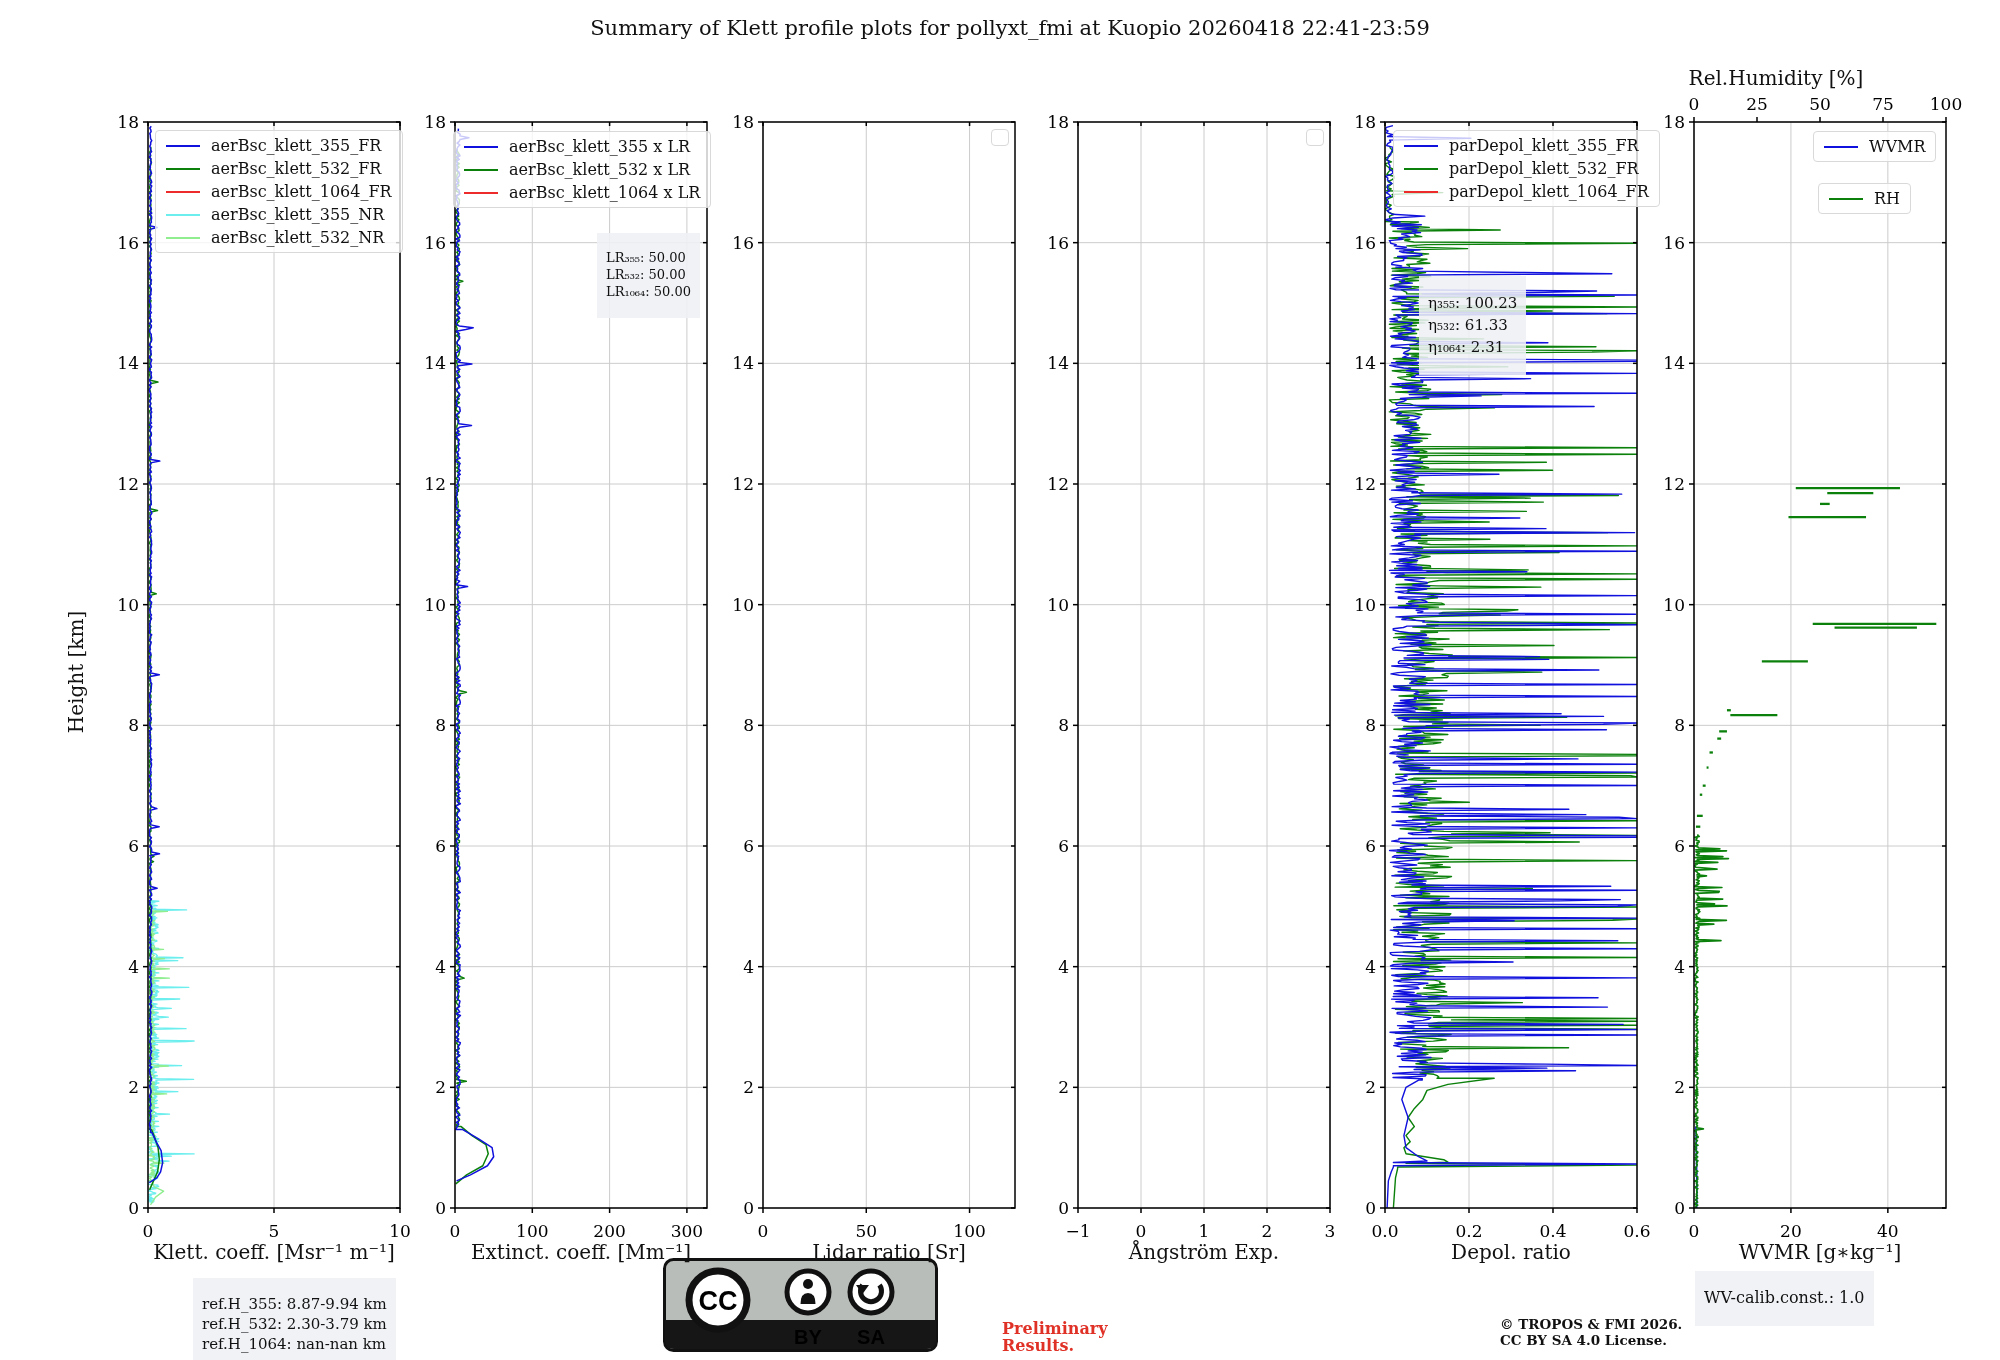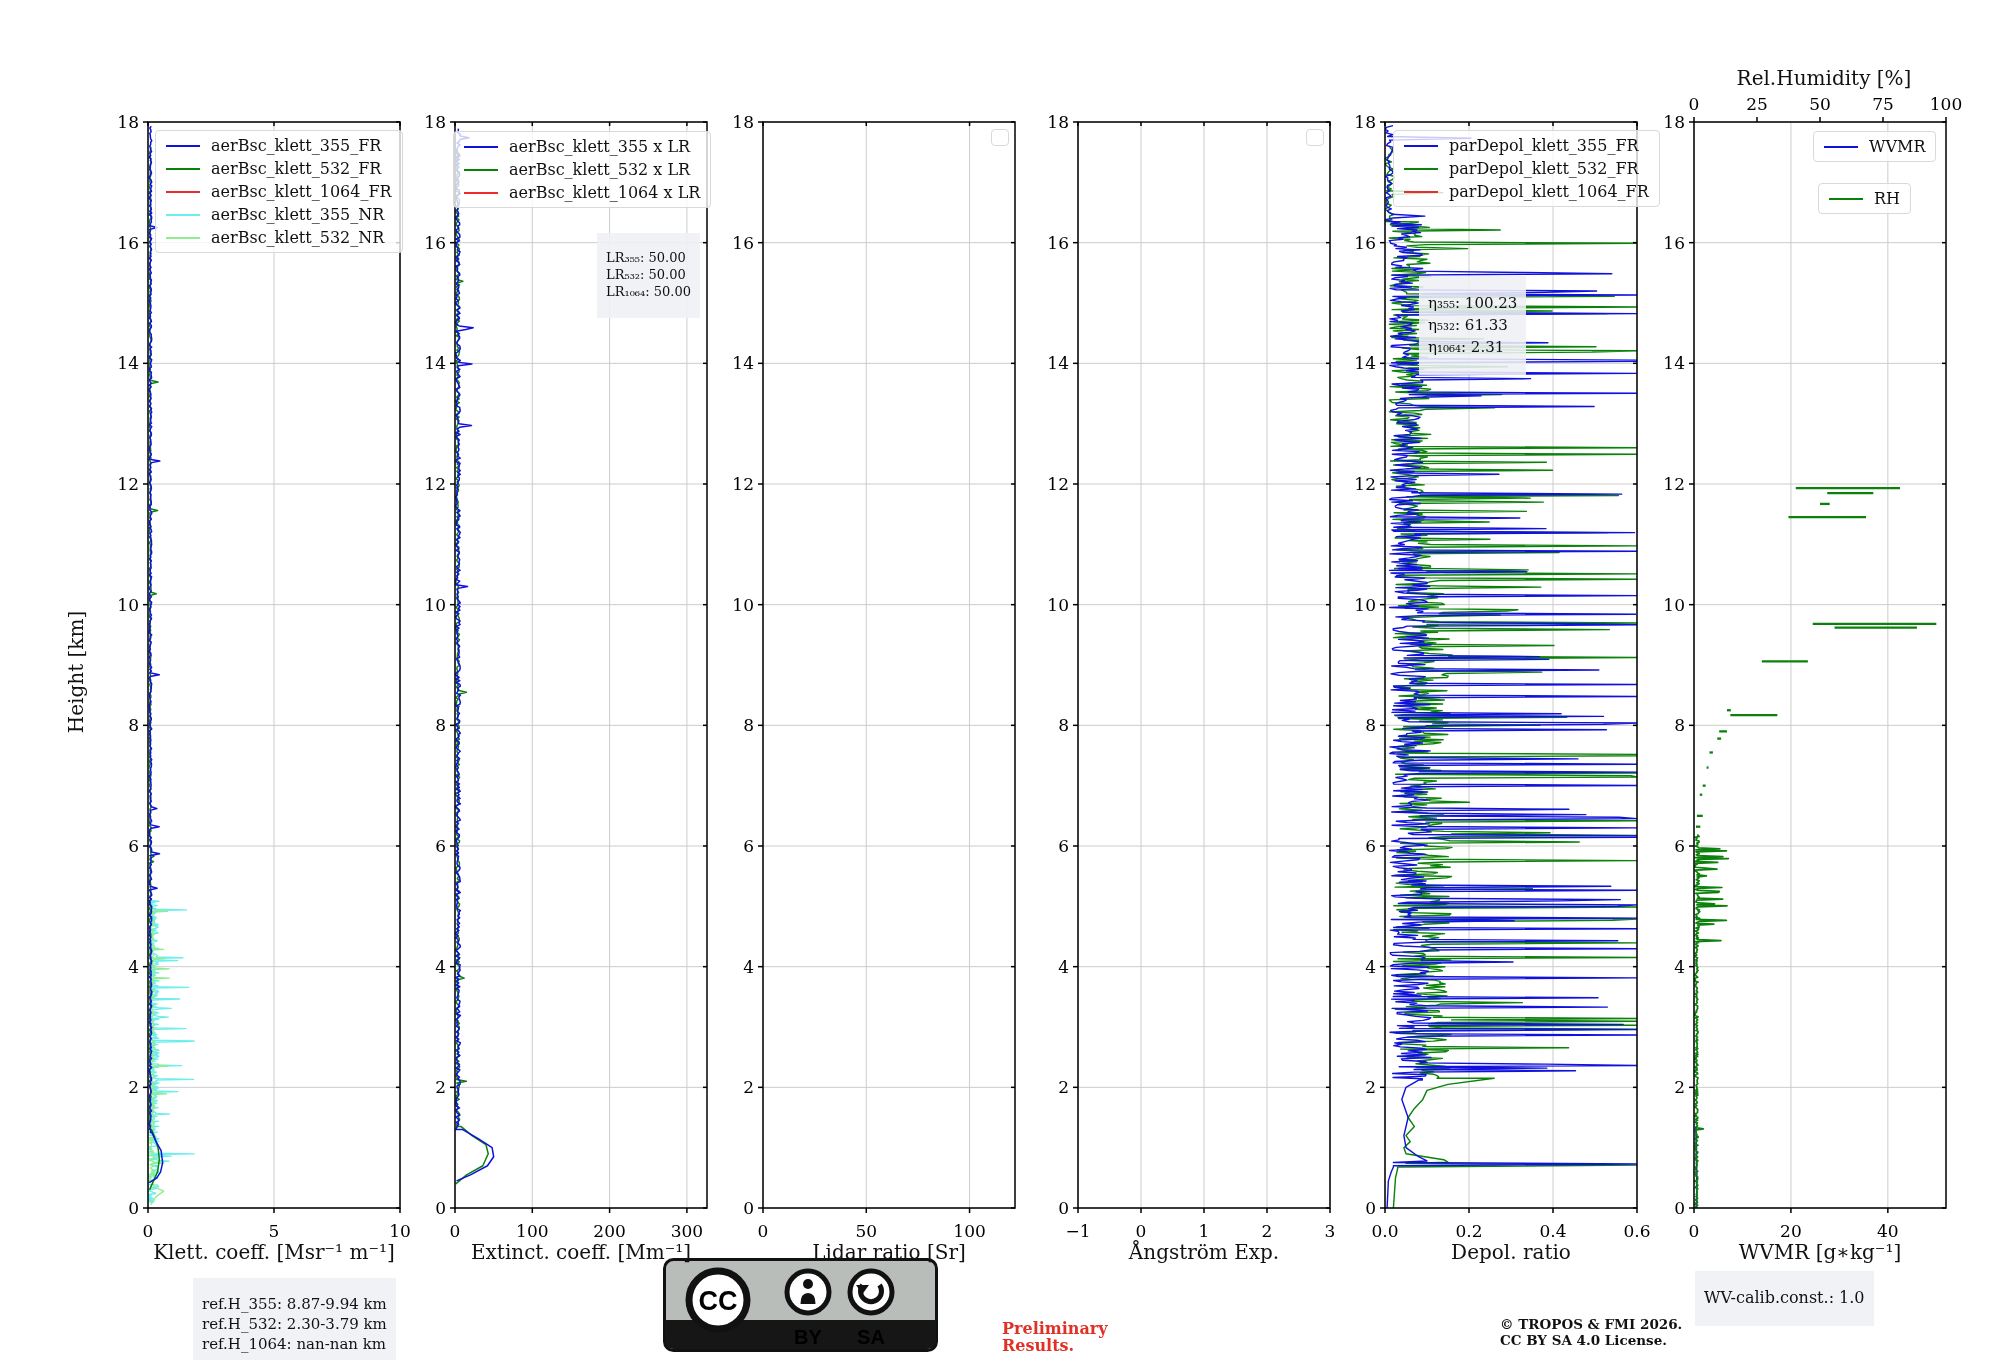--- a/index.html
+++ b/index.html
@@ -4,21 +4,21 @@
 <style>
   html,body{margin:0;padding:0;background:#ffffff;}
   .figure{position:relative;width:2000px;height:1360px;background:#ffffff;
           font-family:"DejaVu Serif",serif;color:#111;overflow:hidden;}
   svg{position:absolute;left:0;top:0;}
   svg text{font-family:"DejaVu Serif",serif;fill:#000;}
   .title{position:absolute;left:1010px;top:16px;transform:translateX(-50%);
          font-size:21px;white-space:nowrap;}
   .ylabel{position:absolute;left:76px;top:672px;transform:translate(-50%,-50%) rotate(-90deg);
           font-size:20px;white-space:nowrap;}
-  .topaxis-label{position:absolute;left:1824px;top:66px;transform:translateX(-50%);
+  .topaxis-label{position:absolute;left:1776px;top:66px;transform:translateX(-50%);
           font-size:20px;white-space:nowrap;}
   .xlabel{position:absolute;transform:translateX(-50%);font-size:20px;white-space:nowrap;top:1240px;}
   .ann{position:absolute;background:rgba(238,240,245,0.88);padding:17px 9px;line-height:1.3;}
   .ann div{white-space:nowrap;}
   #lr-ann{left:597px;top:233px;font-size:13px;}
   #eta-ann{left:1419px;top:276px;font-size:15px;line-height:1.45;}
   #refh-ann{left:193px;top:1278px;font-size:15px;line-height:1.33;}
   #wv-ann{left:1695px;top:1271px;font-size:16px;}
   .legend{position:absolute;background:rgba(255,255,255,0.78);border:1px solid #d9d9d9;
           border-radius:4px;padding:3px 10px;}
@@ -441,20 +441,21 @@
         <text x="1757" y="110" text-anchor="middle" font-size="17">25</text>
         <line x1="1820" x2="1820" y1="117" y2="122" stroke="#000" stroke-width="1.5"></line>
         <text x="1820" y="110" text-anchor="middle" font-size="17">50</text>
         <line x1="1883" x2="1883" y1="117" y2="122" stroke="#000" stroke-width="1.5"></line>
         <text x="1883" y="110" text-anchor="middle" font-size="17">75</text>
         <line x1="1946" x2="1946" y1="117" y2="122" stroke="#000" stroke-width="1.5"></line>
         <text x="1946" y="110" text-anchor="middle" font-size="17">100</text>
       </g>
     </svg>
 
+  <div class="title">Summary of Klett profile plots for pollyxt_fmi at Kuopio 20260418 22:41-23:59</div>
   <div class="ylabel">Height [km]</div>
   <div class="topaxis-label">Rel.Humidity [%]</div>
 
   <div class="ann" id="lr-ann">
     <div>LR₃₅₅: 50.00</div>
     <div>LR₅₃₂: 50.00</div>
     <div>LR₁₀₆₄: 50.00</div>
   </div>
 
   <div class="ann" id="eta-ann">

